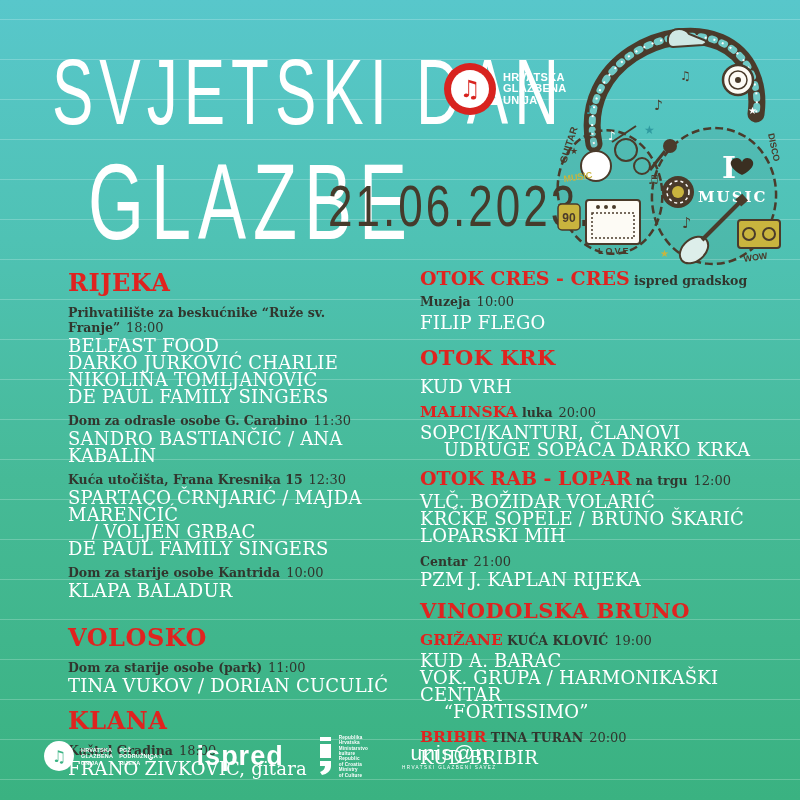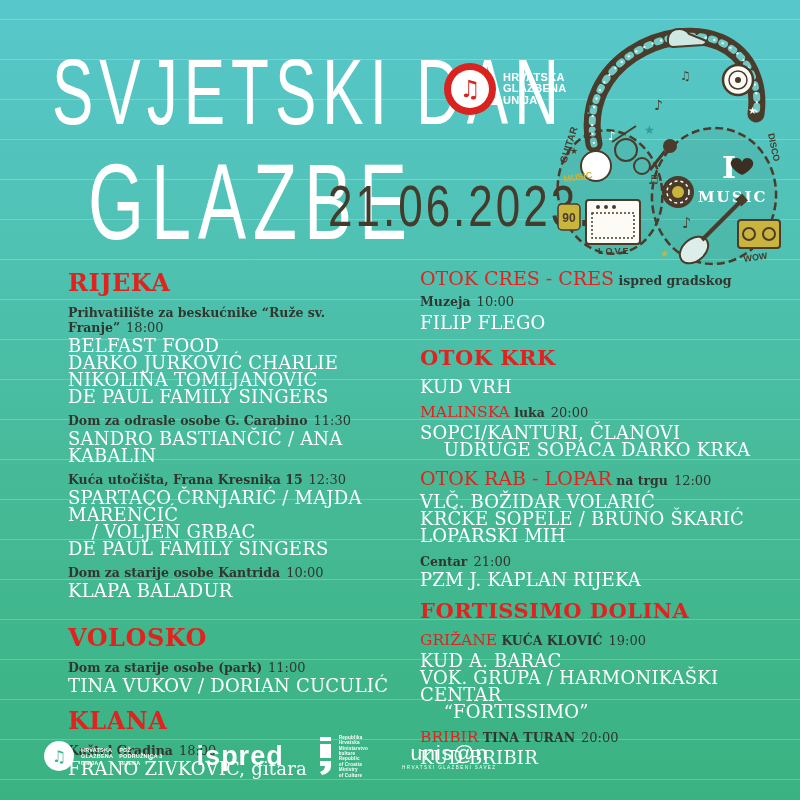--- a/index.html
+++ b/index.html
@@ -25,21 +25,21 @@
   
   .col{position:absolute;top:268px;}
   #col-left{left:68px;width:342px;}
   #col-right{left:420px;width:372px;}
   .g-title{font-size:24px;font-weight:bold;color:#e0231f;letter-spacing:.5px;margin:0 0 8px 0;}
   #col-right .g-title{font-size:21px;}
   .event{margin-bottom:8px;}
   .vline{font-size:12.5px;font-weight:bold;color:#31362e;line-height:15px;margin-bottom:2px;}
   .time{font-weight:normal;margin-left:6px;font-size:13px;}
   .performer{color:#fff;font-size:18px;line-height:17px;letter-spacing:.2px;white-space:pre-wrap;}
-  .place{color:#e0231f;font-weight:normal;}
+  .place{color:#e0231f;font-weight:bold;}
   .p-lg{line-height:21px;margin-bottom:2px;}
   .p-lg .place{font-size:19px;}
   .p-sm{line-height:18px;margin-bottom:2px;}
   .p-sm .place{font-size:15.5px;}
   #col-left .group:nth-of-type(1){margin-bottom:24px;}
   #col-left .group:nth-of-type(2){margin-bottom:12px;}
   #col-right .group:nth-of-type(1){margin-bottom:14px;}
   #col-right .group:nth-of-type(2){margin-bottom:10px;}
   #col-right .group:nth-of-type(3){margin-bottom:10px;}
   #col-right .group:nth-of-type(4){margin-bottom:10px;}
@@ -255,21 +255,21 @@
     <section class="group">
       <div class="event">
         <div class="vline">
           <span>Centar</span><span class="time">21:00</span>
         </div>
         <div class="performer">PZM J. KAPLAN RIJEKA</div>
       </div>
     </section>
 
     <section class="group">
-      <h2 class="g-title">FORTISSIMO DOLINA</h2>
+      <h2 class="g-title">VINODOLSKA BRUNO</h2>
       <div class="event">
         <div class="vline p-sm">
           <span class="place">GRIŽANE</span>
           <span>KUĆA KLOVIĆ</span><span class="time">19:00</span>
         </div>
         <div class="performer">KUD A. BARAC</div>
         <div class="performer">VOK. GRUPA / HARMONIKAŠKI CENTAR</div>
         <div class="performer">    “FORTISSIMO”</div>
       </div>
       <div class="event">

